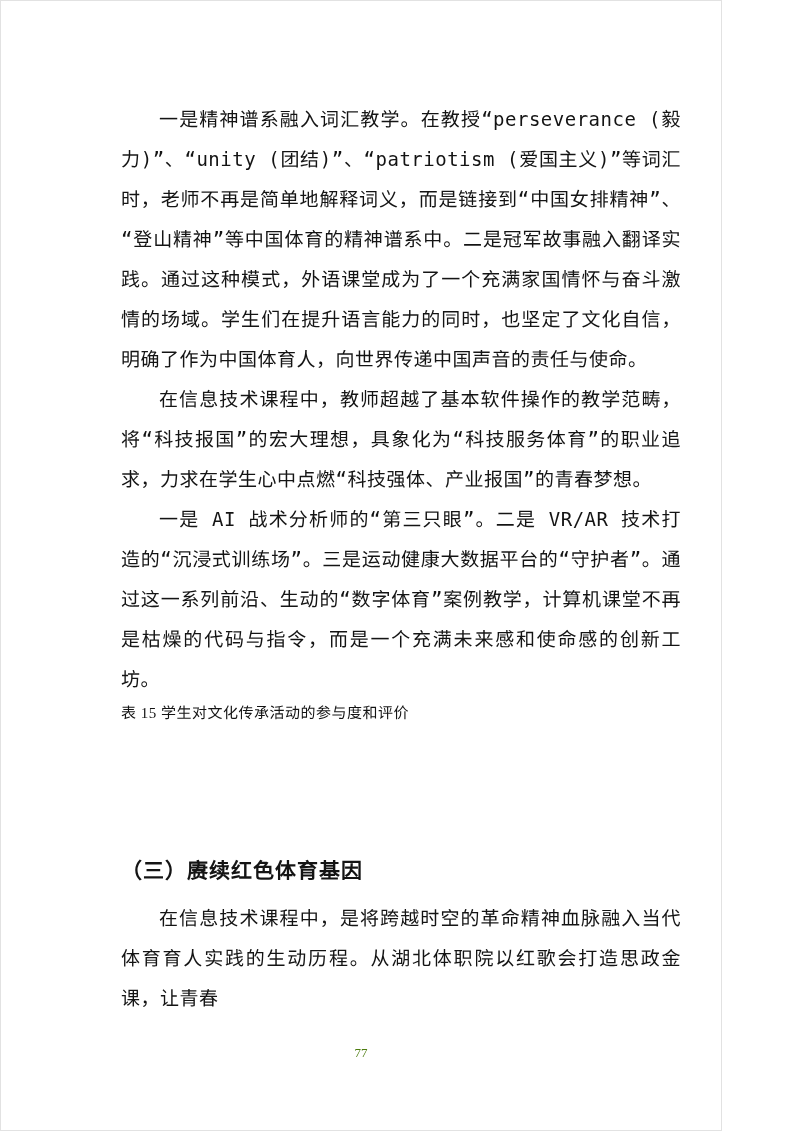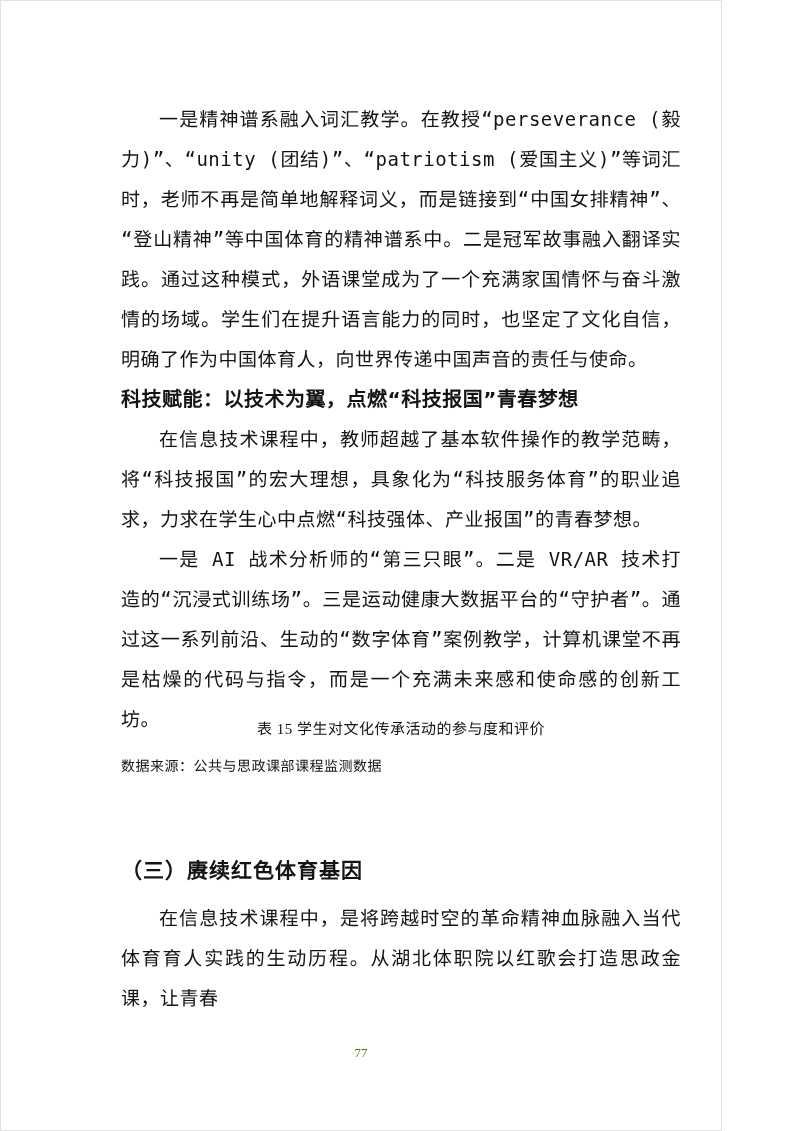--- a/index.html
+++ b/index.html
@@ -42,22 +42,22 @@
     letter-spacing: 0.5px;
   }
   
   .block-table {
     position: absolute;
     left: 120px;
     top: 700px;
     width: 560px;
   }
   .table-caption {
-    margin: 16px;
-    text-align: center;
+    margin: 0;
+    text-align: left;
     font-family: "Liberation Serif", serif;
     font-size: 15px;
     line-height: 24px;
     letter-spacing: 0.5px;
   }
   table.data-table {
     width: 100%;
     margin-top: 8px;
     border-collapse: collapse;
     border-top: 2px solid #000;
@@ -113,28 +113,26 @@
     color: #4d7c0f;
   }
 </style>
 </head>
 <body>
 
 <div class="page">
 
   <div class="block-top">
     <p class="para">一是精神谱系融入词汇教学。在教授“perseverance (毅力)”、“unity (团结)”、“patriotism (爱国主义)”等词汇时，老师不再是简单地解释词义，而是链接到“中国女排精神”、“登山精神”等中国体育的精神谱系中。二是冠军故事融入翻译实践。通过这种模式，外语课堂成为了一个充满家国情怀与奋斗激情的场域。学生们在提升语言能力的同时，也坚定了文化自信，明确了作为中国体育人，向世界传递中国声音的责任与使命。</p>
-    <h4 class="heading-4">科技赋能：以技术为翼，点燃“科技报国”青春梦想</h4>
     <p class="para">在信息技术课程中，教师超越了基本软件操作的教学范畴，将“科技报国”的宏大理想，具象化为“科技服务体育”的职业追求，力求在学生心中点燃“科技强体、产业报国”的青春梦想。</p>
     <p class="para">一是 AI 战术分析师的“第三只眼”。二是 VR/AR 技术打造的“沉浸式训练场”。三是运动健康大数据平台的“守护者”。通过这一系列前沿、生动的“数字体育”案例教学，计算机课堂不再是枯燥的代码与指令，而是一个充满未来感和使命感的创新工坊。</p>
   </div>
 
   <div class="block-table">
     <p class="table-caption">表 15 学生对文化传承活动的参与度和评价</p>
-    <p class="table-source">数据来源：公共与思政课部课程监测数据</p>
   </div>
 
   <div class="block-section">
     <h3 class="heading-3">（三）赓续红色体育基因</h3>
     <p class="para">在信息技术课程中，是将跨越时空的革命精神血脉融入当代体育育人实践的生动历程。从湖北体职院以红歌会打造思政金课，让青春</p>
   </div>
 
   <div class="page-footer">77</div>
 
 </div>

